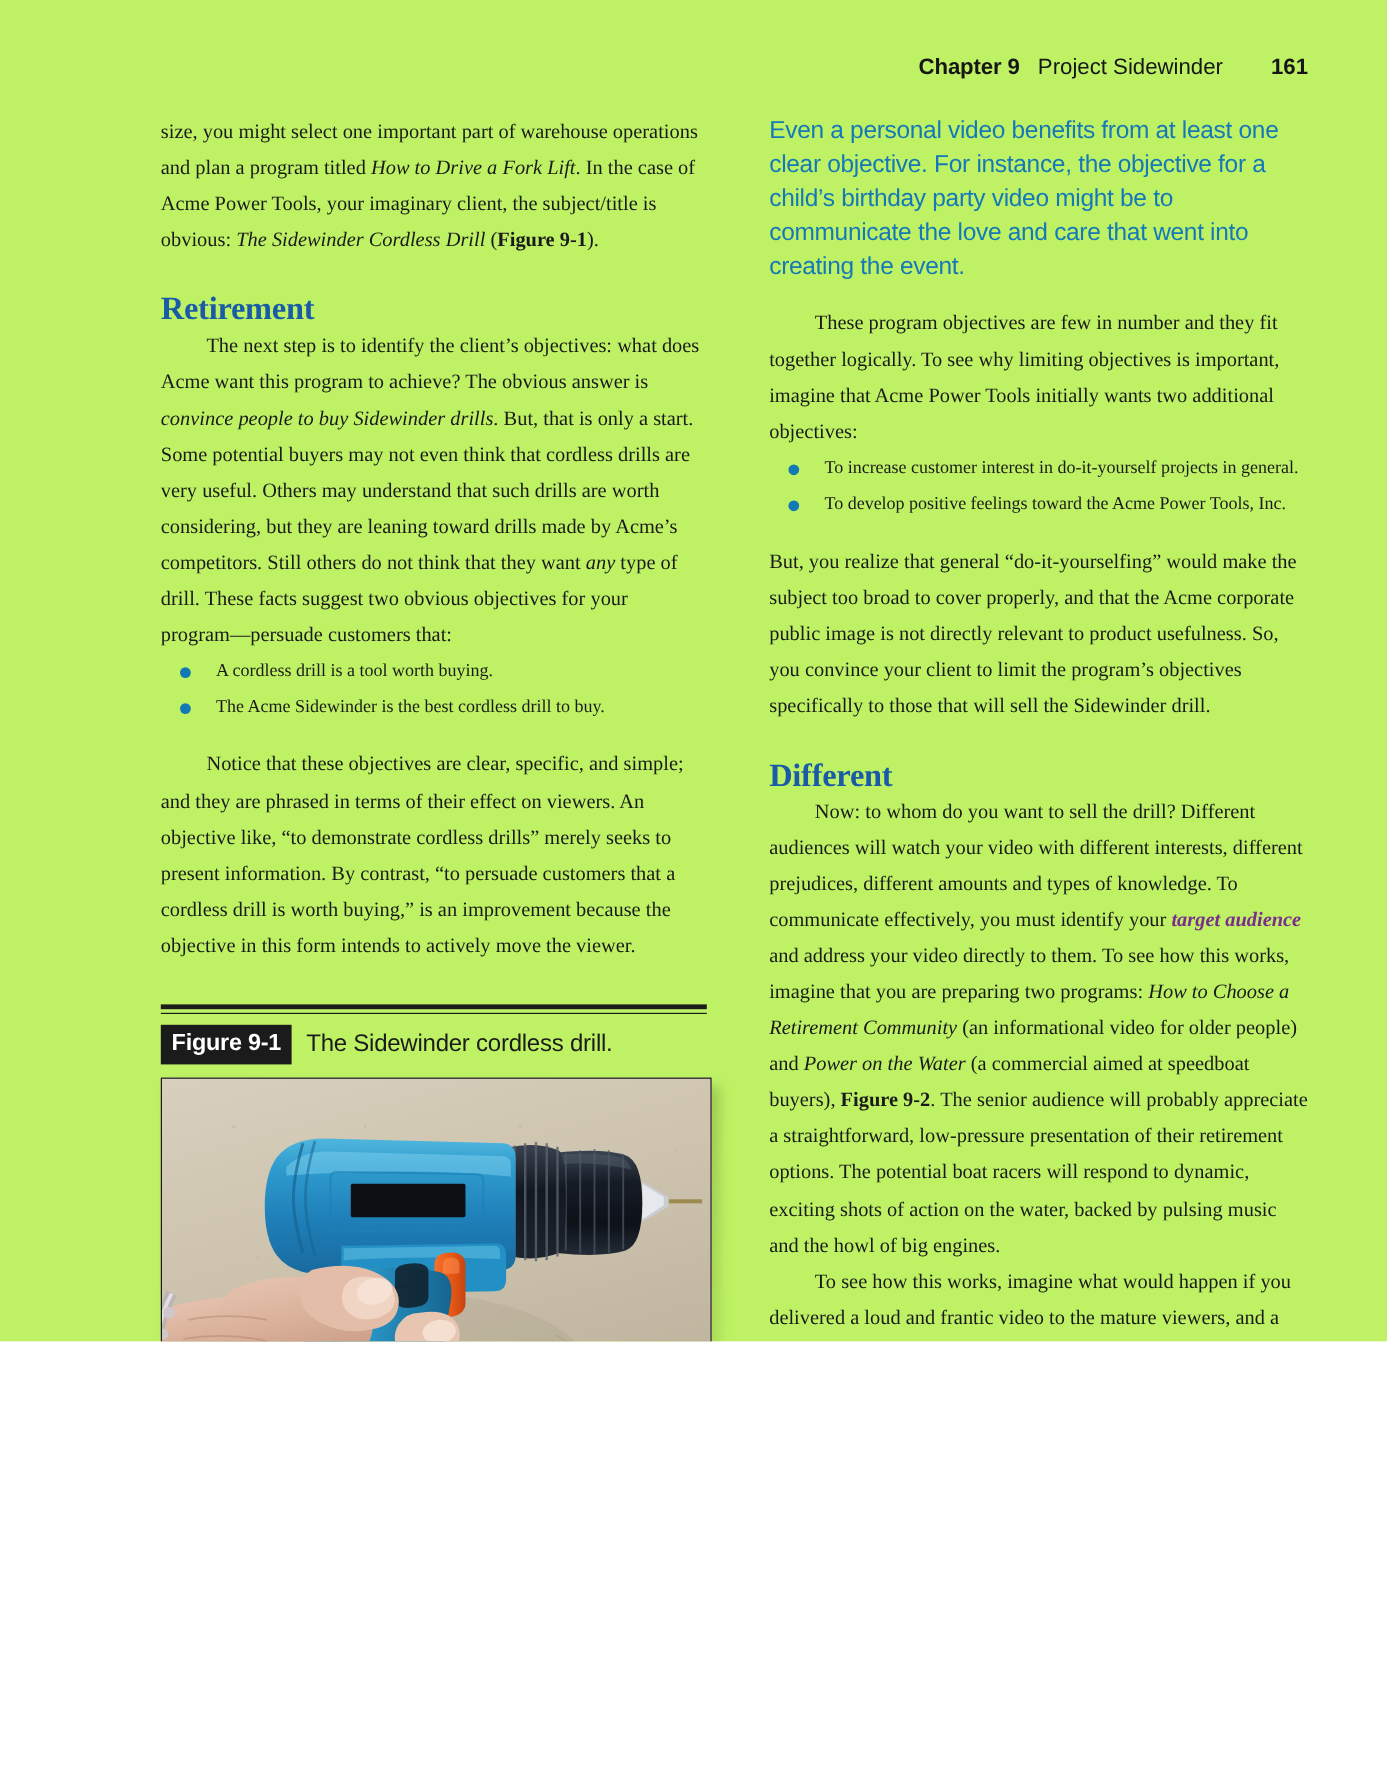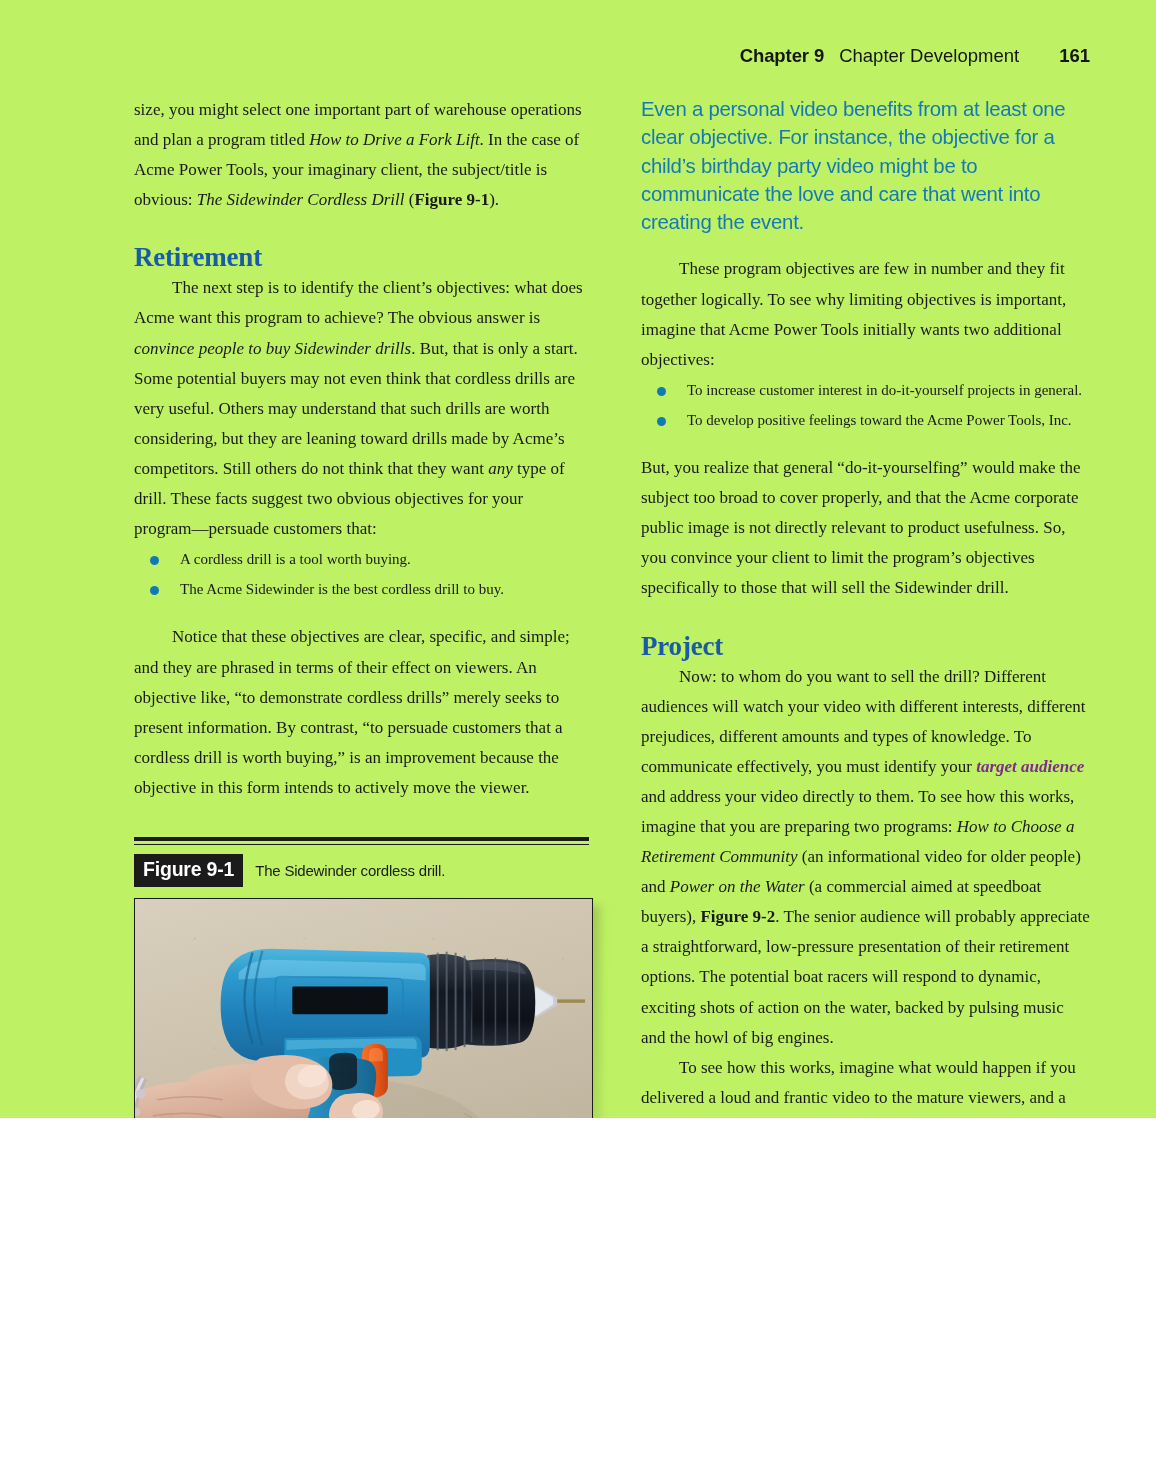--- a/index.html
+++ b/index.html
@@ -153,21 +153,21 @@
     font-weight: bold;
     font-size: 19.5px;
     line-height: 1;
     padding: 6px 9px 7px 9px;
     letter-spacing: -0.2px;
     white-space: nowrap;
   }
   .figure-caption-text {
     margin-left: 12px;
     font-family: "Liberation Sans", "DejaVu Sans", sans-serif;
-    font-size: 15px;
+    font-size: 20px;
     color: #1b1b1b;
     letter-spacing: -0.2px;
     white-space: nowrap;
   }
 
   .photo-wrap {
     position: relative;
     margin-top: 11px;
     width: 464px;
     height: 347px;
@@ -198,21 +198,21 @@
     height: 100%;
   }
 </style>
 </head>
 <body>
 
 <div class="page">
 
   <div class="running-head">
     <span class="chapter-label">Chapter 9</span>
-    <span class="chapter-title">Chapter Development</span>
+    <span class="chapter-title">Project Sidewinder</span>
     <span class="page-number">161</span>
   </div>
 
   <div class="columns">
 
     <div class="col">
 
       <p class="body"><span>size, you might select one important part of warehouse operations and plan a program titled </span><i class="ital">How to Drive a Fork Lift</i><span>. In the case of Acme Power Tools, your imaginary client, the subject/title is obvious: </span><i class="ital">The Sidewinder Cordless Drill</i><span> (</span><b class="bold">Figure 9-1</b><span>).</span></p>
 
       <div class="spacer-md"></div>
@@ -406,21 +406,21 @@
         <li><span class="bullet-dot"></span><span>To increase customer interest in do-it-yourself projects in general.</span></li>
         <li><span class="bullet-dot"></span><span>To develop positive feelings toward the Acme Power Tools, Inc.</span></li>
       </ul>
 
       <div class="spacer-sm"></div>
 
       <p class="body">But, you realize that general “do-it-yourselfing” would make the subject too broad to cover properly, and that the Acme corporate public image is not directly relevant to product usefulness. So, you convince your client to limit the program’s objectives specifically to those that will sell the Sidewinder drill.</p>
 
       <div class="spacer-md"></div>
 
-      <h2 class="section-heading">Project</h2>
+      <h2 class="section-heading">Different</h2>
 
       <p class="body indent"><span>Now: to whom do you want to sell the drill? Different audiences will watch your video with different interests, different prejudices, different amounts and types of knowledge. To communicate effectively, you must identify your </span><span class="term-highlight">target audience</span><span> and address your video directly to them. To see how this works, imagine that you are preparing two programs: </span><i class="ital">How to Choose a Retirement Community</i><span> (an informational video for older people) and </span><i class="ital">Power on the Water</i><span> (a commercial aimed at speedboat buyers), </span><b class="bold">Figure 9-2</b><span>. The senior audience will probably appreciate a straightforward, low-pressure presentation of their retirement options. The potential boat racers will respond to dynamic, exciting shots of action on the water, backed by pulsing music and the howl of big engines.</span></p>
 
       <p class="body indent">To see how this works, imagine what would happen if you delivered a loud and frantic video to the mature viewers, and a steady, systematic presentation to the boat racers. Both groups would reject your message. To succeed, your video must be carefully tailored for its target audience.</p>
 
     </div>
 
   </div>
 
 </div>

